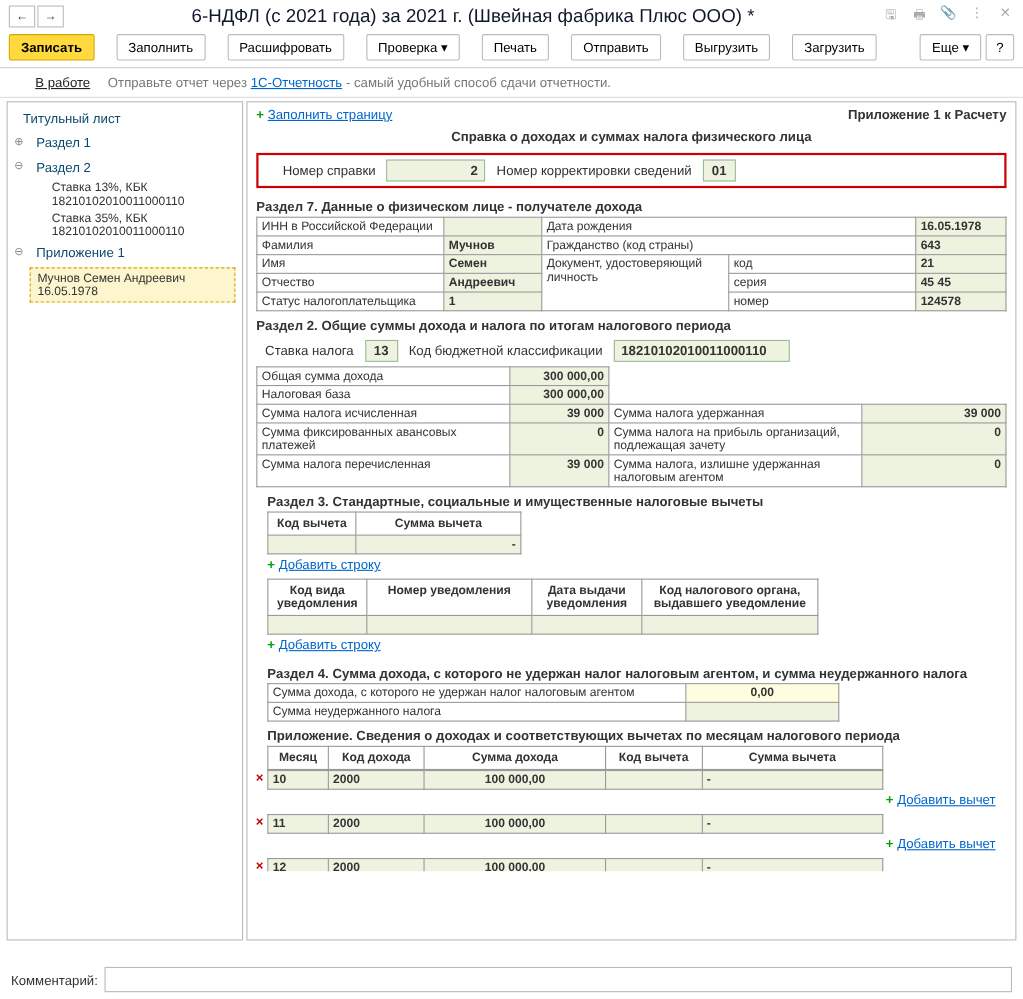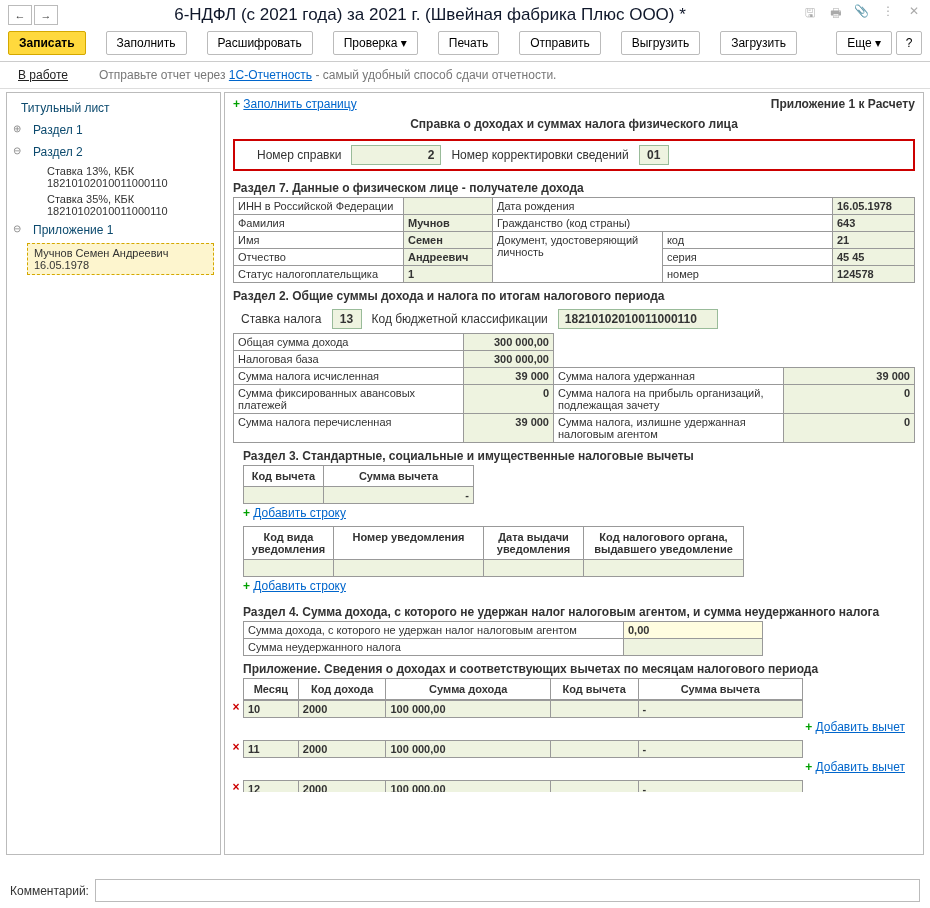--- a/index.html
+++ b/index.html
@@ -8,23 +8,23 @@
 .nav-btns { display: flex; gap: 2px; }
 .nav-btn { width: 24px; height: 20px; border: 1px solid #bbb; background: #fff; display: flex; align-items: center; justify-content: center; cursor: pointer; font-size: 11px; }
 .title { flex: 1; text-align: center; font-size: 17px; color: #0f172a; font-weight: normal; }
 .title-icons { display: flex; gap: 10px; color: #aaa; cursor: pointer; }
 .title-icons span { width: 16px; text-align: center; }
 .toolbar { display: flex; align-items: center; padding: 2px 8px; gap: 20px; border-bottom: 1px solid #ccc; padding-bottom: 6px; }
 .btn { border: 1px solid #bbb; background: #fff; padding: 4px 10px; cursor: pointer; font-size: 12px; border-radius: 2px; }
 .btn-primary { background: #ffd93d; font-weight: bold; border: 1px solid #d4a800; }
 .toolbar-right { margin-left: auto; display: flex; gap: 4px; }
 .btn-help { width: 26px; padding: 4px 0; text-align: center; }
-.info-bar { display: flex; align-items: center; padding: 6px 18px; gap: 16px; font-size: 12px; }
+.info-bar { display: flex; align-items: center; padding: 6px 32px; gap: 16px; font-size: 12px; }
 .link-inwork { color: #222; text-decoration: underline; cursor: pointer; }
-.info-text { color: #777; margin-left: 15px; }
+.info-text { color: #777; }
 .info-text a { color: #0066cc; text-decoration: underline; }
 .main { display: flex; height: 770px; border-top: 1px solid #ddd; }
 .sidebar { width: 215px; border: 1px solid #bbb; margin: 3px 0 3px 6px; padding: 4px 0; overflow: hidden; }
 .sb-item { padding: 4px 10px 4px 26px; cursor: pointer; font-size: 12px; color: #0c4a6e; position: relative; }
 .sb-item.top { padding-left: 14px; }
 .sb-item.has-exp::before { content: '⊕'; position: absolute; left: 6px; top: 4px; font-size: 10px; color: #888; }
 .sb-item.exp-open::before { content: '⊖'; }
 .sb-sub { padding-left: 40px; font-size: 11px; color: #333; padding-top: 2px; padding-bottom: 2px; }
 .sb-selected { background: #fdf5ce; border: 1px dashed #d4a800; margin: 2px 6px 2px 20px; padding: 3px 6px; font-size: 11px; color: #333; }
 .content { flex: 1; margin: 3px 6px 3px 3px; border: 1px solid #bbb; overflow: auto; position: relative; }
@@ -42,23 +42,23 @@
 table { border-collapse: collapse; width: 100%; }
 td, th { border: 1px solid #999; padding: 2px 4px; font-size: 11px; vertical-align: top; }
 .tbl-label { background: #fff; width: 170px; }
 .tbl-val { background: #eef3e0; font-weight: bold; }
 .tbl-val-r { background: #eef3e0; font-weight: bold; text-align: right; }
 .tbl-head { text-align: center; font-size: 11px; padding: 4px 2px; }
 .inline-row { display: flex; align-items: center; gap: 10px; padding: 4px 8px; }
 .small-tbl { width: auto; margin-left: 10px; }
 .delete-x { color: #c00; font-weight: bold; cursor: pointer; width: 14px; text-align: center; }
 .month-row td { text-align: left; }
-.month-row .r { text-align: left; }
+.month-row .r { text-align: center; }
 .dash-cell { text-align: right; color: #333; }
-.yellow-cell { background: #fffde0; text-align: left; font-weight: bold; }
+.yellow-cell { background: #fffde0; text-align: center; font-weight: bold; }
 .add-deduct { float: right; margin: 2px 10px 6px 0; }
 .footer { position: absolute; bottom: 0; left: 0; right: 0; display: flex; align-items: center; padding: 6px 10px; gap: 6px; background: #fff; }
 .footer input { flex: 1; border: 1px solid #bbb; padding: 3px 4px; }
 </style>
 </head>
 <body>
 
 <div class="titlebar">
   <div class="nav-btns">
     <div class="nav-btn">←</div>

